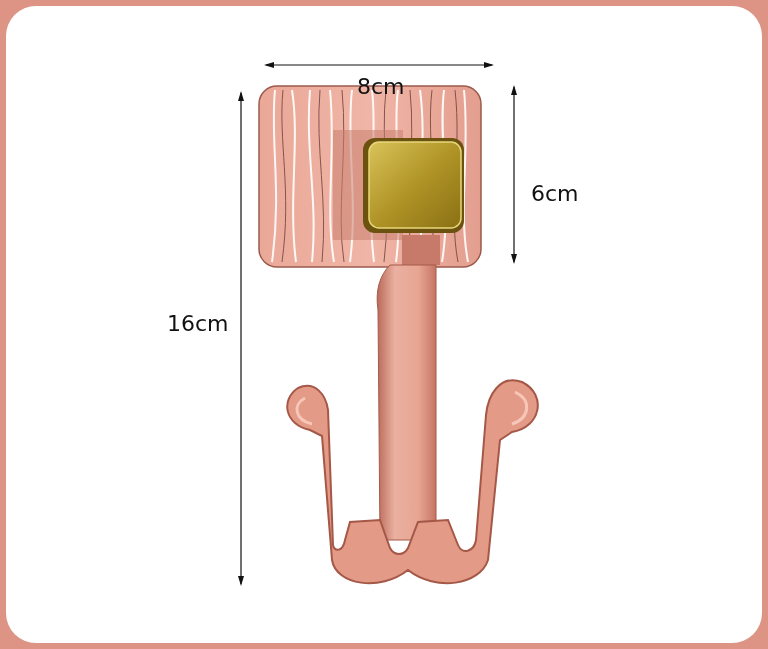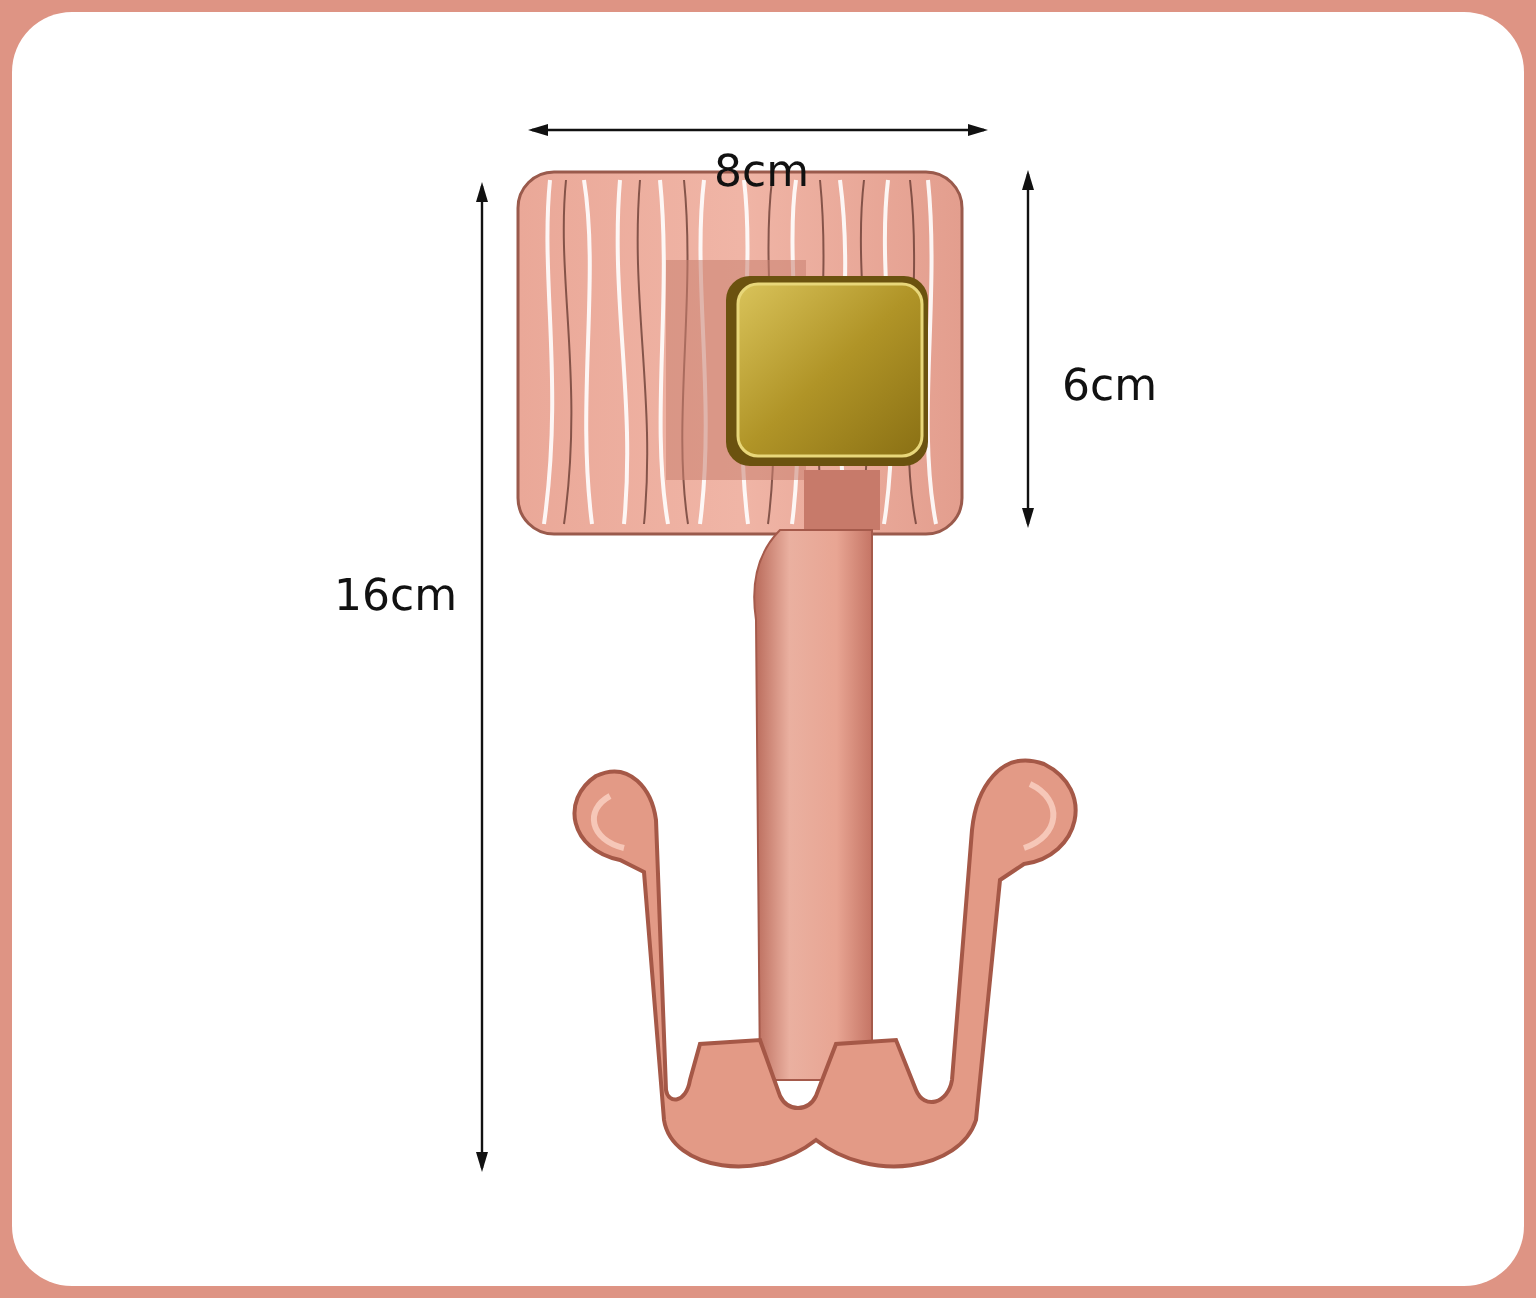--- a/index.html
+++ b/index.html
@@ -86,13 +86,13 @@
   </g>
 
   <g>
     <rect x="363" y="138" width="101" height="95" rx="12" fill="#6b520f"></rect>
     <rect x="369" y="142" width="92" height="86" rx="10" fill="url(#goldG)" stroke="#e8d77a" stroke-width="1.5"></rect>
   </g>
 </svg>
 
 <div class="label" style="left:357px;top:26px;margin-top:48px;">8cm</div>
 <div class="label" style="left:531px;top:181px;">6cm</div>
-<div class="label" style="left:167px;top:286px;">16cm</div>
+<div class="label" style="left:167px;top:311px;">16cm</div>
 
 </body></html>

